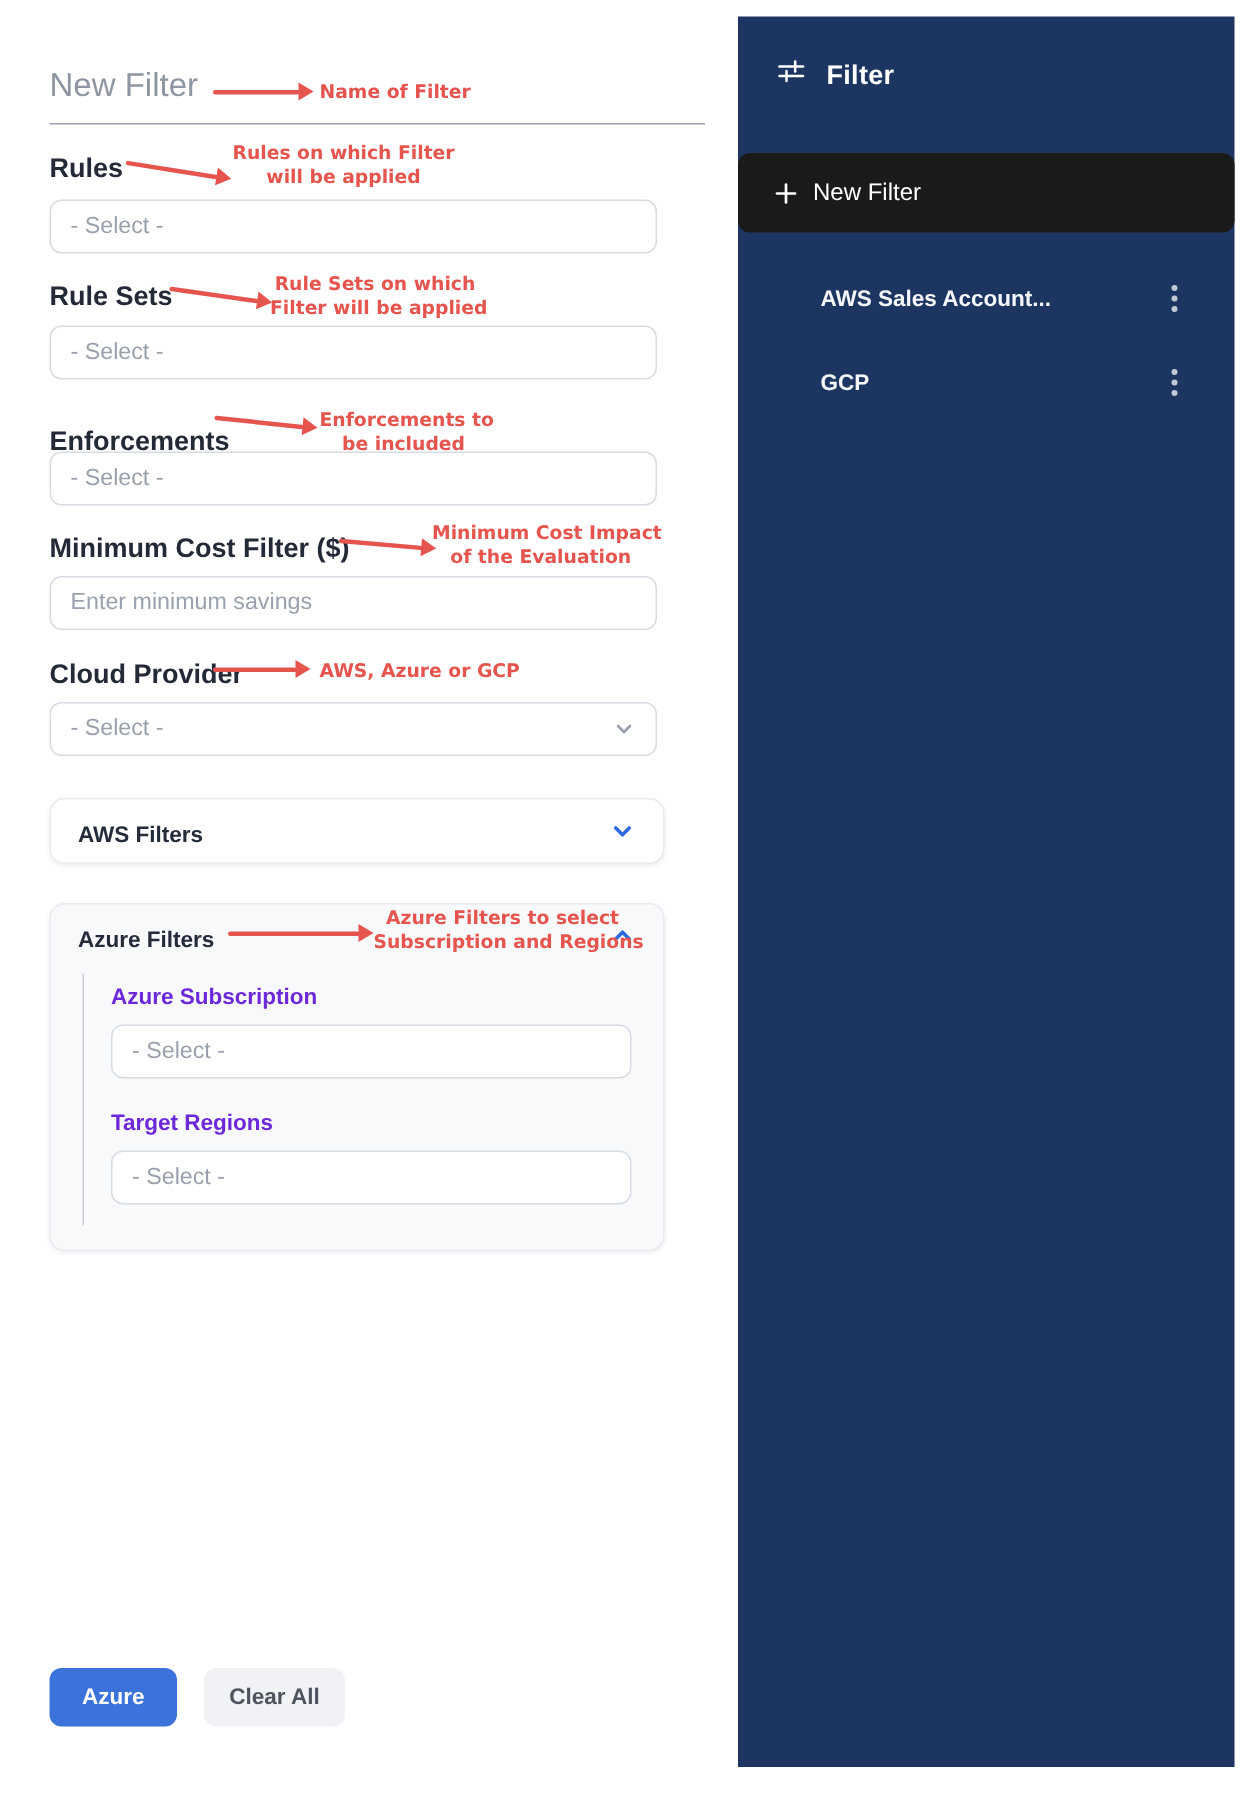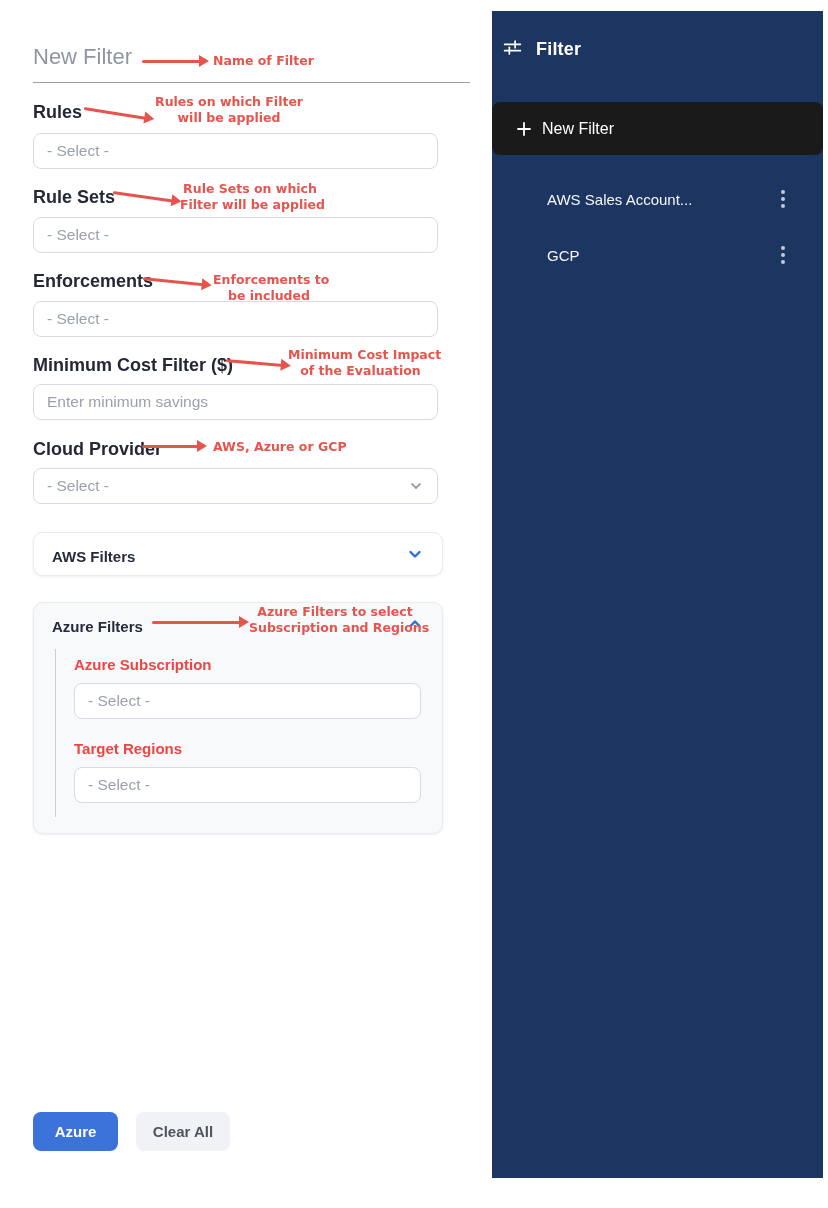--- a/index.html
+++ b/index.html
@@ -26,21 +26,21 @@
   
   .card {
     position:absolute; left:33px; width:410px; background:#ffffff;
     border:1px solid #e9ebf0; border-radius:10px;
     box-shadow:0 1px 3px rgba(25,39,70,0.08);
   }
   .card-header { display:flex; align-items:center; justify-content:space-between; padding:12px 18px; cursor:pointer;gap:28px; }
   .card-title { font-size:15px; font-weight:700; color:#242b3a; }
   .card.azure { background:#f8f9fb; }
   .azure-indent { position:absolute; left:21px; top:46px; height:168px; width:1px; background:#c9ced8; }
-  .azure-label { position:absolute; left:40px; font-size:15px; font-weight:700; color:#ef4444; }
+  .azure-label { position:absolute; left:40px; font-size:15px; font-weight:700; color:#6d28d9; }
   .azure-select {
     position:absolute; left:40px; width:347px; height:36px;
     border:1px solid #d7dbe2; border-radius:8px; background:#ffffff;
     display:flex; align-items:center; padding:0 13px; font-size:15.5px; color:#9aa1ad; cursor:pointer;
   }
 
   
   .btn { position:absolute; top:1112px; height:39px; border:none; border-radius:8px;
          font-family:"Liberation Sans", sans-serif; font-size:15px; font-weight:700;
          display:flex; align-items:center; justify-content:center; cursor:pointer; }
@@ -50,26 +50,26 @@
   
   .arrow { position:absolute; height:3px; background:#e5554e; border-radius:2px; transform-origin:left center; }
   .arrow::after { content:""; position:absolute; right:-9px; top:-5px;
                   border-left:10px solid #e5554e; border-top:6px solid transparent; border-bottom:6px solid transparent; }
   .anno { position:absolute; font-family:"DejaVu Sans", sans-serif; font-size:12.5px; font-weight:700;
           color:#e5554e; line-height:1.3; text-align:center; white-space:nowrap; }
   .anno.left { text-align:left; }
 
   
   .sidebar { position:absolute; left:492px; top:11px; width:331px; height:1167px; background:#1d3661; }
-  .sb-header { display:flex; align-items:center; gap:13px; padding:26px 22px 25px 10px; }
+  .sb-header { display:flex; align-items:center; gap:13px; padding:26px 22px 25px 25px; }
   .sb-title { font-size:18px; font-weight:700; color:#ffffff; letter-spacing:0.2px; }
   .sb-new { position:absolute; left:0; top:91px; width:331px; height:53px; background:#1a1a1a;
             border-radius:8px; display:flex; align-items:center; gap:10px; padding:0 24px;
             color:#ffffff; font-size:16px; cursor:pointer; }
-  .sb-list { position:absolute; left:0; top:160px; width:331px; }
+  .sb-list { position:absolute; left:0; top:160px; width:331px;font-weight:bold; }
   .sb-item { position:relative; height:56px; display:flex; align-items:center;
              padding-left:55px; padding-right:38px; color:#f5f7fa; font-size:15px; cursor:pointer; }
   .sb-item .item-label { overflow:hidden; text-overflow:ellipsis; white-space:nowrap; }
   .kebab { position:absolute; right:34px; top:50%; transform:translateY(-50%);
            display:flex; flex-direction:column; gap:3px; cursor:pointer; padding:4px; }
   .kebab i { width:4px; height:4px; border-radius:50%; background:#c3c9d4; display:block; }
 </style>
 </head>
 <body>
 
@@ -81,21 +81,21 @@
   <div class="field-label" style="top:102px;">Rules</div>
   <div class="select-box" style="top:133px;">
     <span>- Select -</span>
   </div>
 
   <div class="field-label" style="top:187px;">Rule Sets</div>
   <div class="select-box" style="top:217px;">
     <span>- Select -</span>
   </div>
 
-  <div class="field-label" style="top:271px;">Enforcements</div>
+  <div class="field-label" style="top:284px;">Enforcements</div>
   <div class="select-box" style="top:301px;">
     <span>- Select -</span>
   </div>
 
   <div class="field-label" style="top:355px;">Minimum Cost Filter ($)</div>
   <input class="text-input" style="top: 384px;" type="text" placeholder="Enter minimum savings">
 
   <div class="field-label" style="top:439px;">Cloud Provider</div>
   <div class="select-box" style="top:468px;">
     <span>- Select -</span>

